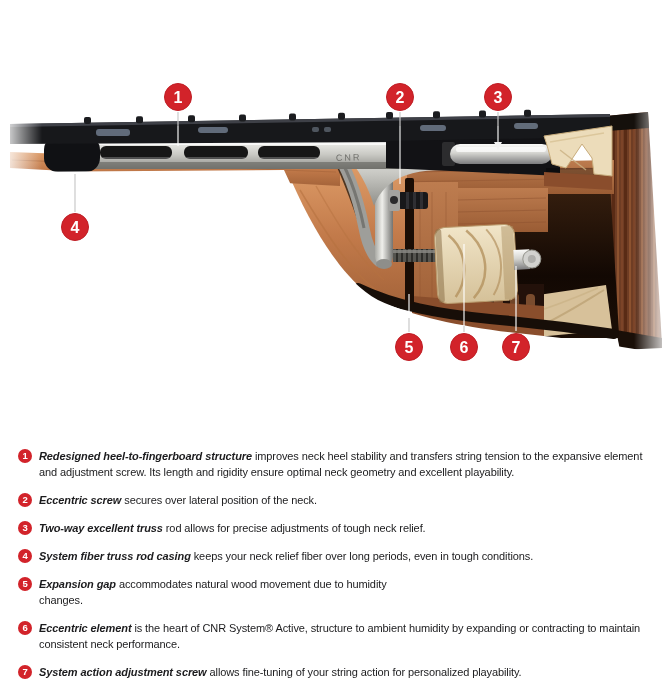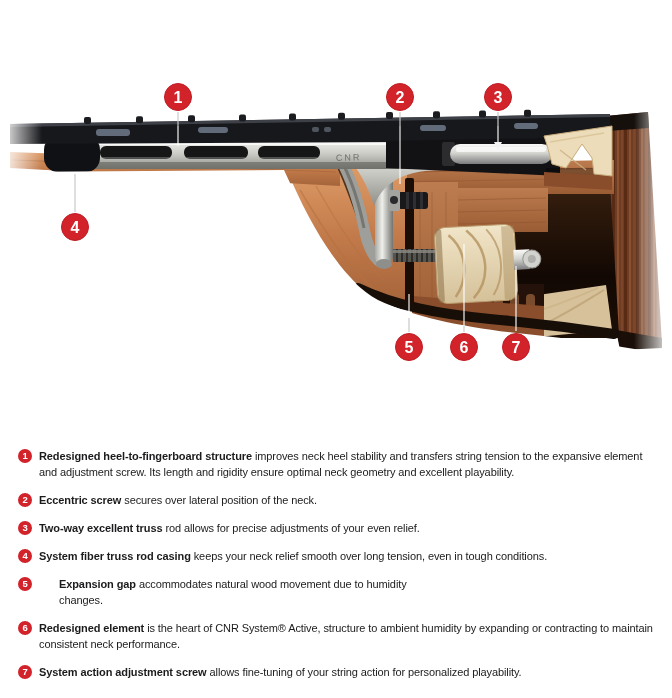--- a/index.html
+++ b/index.html
@@ -13,27 +13,27 @@
   svg{display:block;}
 
   
   .legend{
     position:absolute;left:18px;top:448px;right:10px;
     list-style:none;margin:0;padding:0;
     font-size:11px;line-height:16px;color:#1b1b1d;letter-spacing:-0.1px;
   }
   .legend li{position:relative;padding-left:21px;margin-bottom:12px;}
   .legend .txt{display:block;max-width:645px;}
-  .legend li:nth-child(5) .txt{max-width:360px;margin-left:20px;}
+  .legend li:nth-child(5) .txt{max-width:360px;}
   .legend .bullet{
     position:absolute;left:0;top:1px;width:14px;height:14px;border-radius:50%;
     background:#d2232a;color:#fff;font-size:9.5px;font-weight:700;
     display:flex;align-items:center;justify-content:center;
   }
-  .legend .b{font-weight:700;}
+  .legend .b{font-weight:700;font-style:italic;}
 </style>
 </head>
 <body>
 
 <div class="stage">
 
   <div class="diagram-wrap">
   <svg width="672" height="420" viewBox="0 0 672 420" xmlns="http://www.w3.org/2000/svg">
     <defs>
       <linearGradient id="metalH" x1="0" y1="0" x2="0" y2="1">
@@ -286,33 +286,33 @@
     <li>
       <span class="bullet">1</span>
       <span class="txt"><span class="b">Redesigned heel-to-fingerboard structure</span><span> improves neck heel stability and transfers string tension to the expansive element and adjustment screw. Its length and rigidity ensure optimal neck geometry and excellent playability.</span></span>
     </li>
     <li>
       <span class="bullet">2</span>
       <span class="txt"><span class="b">Eccentric screw</span><span> secures over lateral position of the neck.</span></span>
     </li>
     <li>
       <span class="bullet">3</span>
-      <span class="txt"><span class="b">Two-way excellent truss</span><span> rod allows for precise adjustments of your even relief.</span></span>
+      <span class="txt"><span class="b">Two-way excellent truss</span><span> rod allows for precise adjustments of tough neck relief.</span></span>
     </li>
     <li>
       <span class="bullet">4</span>
-      <span class="txt"><span class="b">System fiber truss rod casing</span><span> keeps your neck relief smooth over long tension, even in tough conditions.</span></span>
+      <span class="txt"><span class="b">System fiber truss rod casing</span><span> keeps your neck relief fiber over long periods, even in tough conditions.</span></span>
     </li>
     <li>
       <span class="bullet">5</span>
       <span class="txt"><span class="b">Expansion gap</span><span> accommodates natural wood movement due to humidity changes.</span></span>
     </li>
     <li>
       <span class="bullet">6</span>
-      <span class="txt"><span class="b">Redesigned element</span><span> is the heart of CNR System® Active, structure to ambient humidity by expanding or contracting to maintain consistent neck performance.</span></span>
+      <span class="txt"><span class="b">Eccentric element</span><span> is the heart of CNR System® Active, structure to ambient humidity by expanding or contracting to maintain consistent neck performance.</span></span>
     </li>
     <li>
       <span class="bullet">7</span>
       <span class="txt"><span class="b">System action adjustment screw</span><span> allows fine-tuning of your string action for personalized playability.</span></span>
     </li>
   </ul>
 
 </div>
 
 </body></html>

